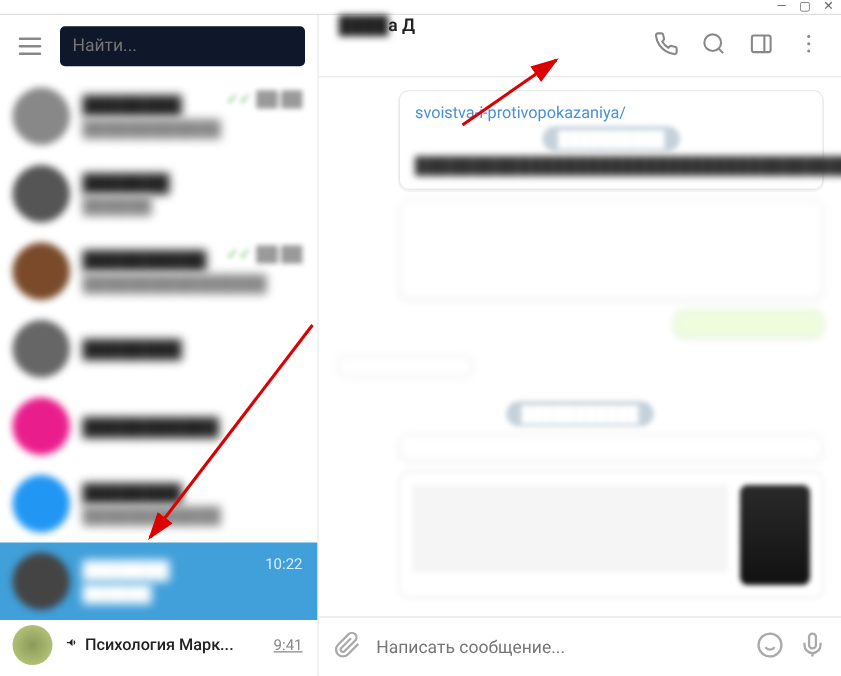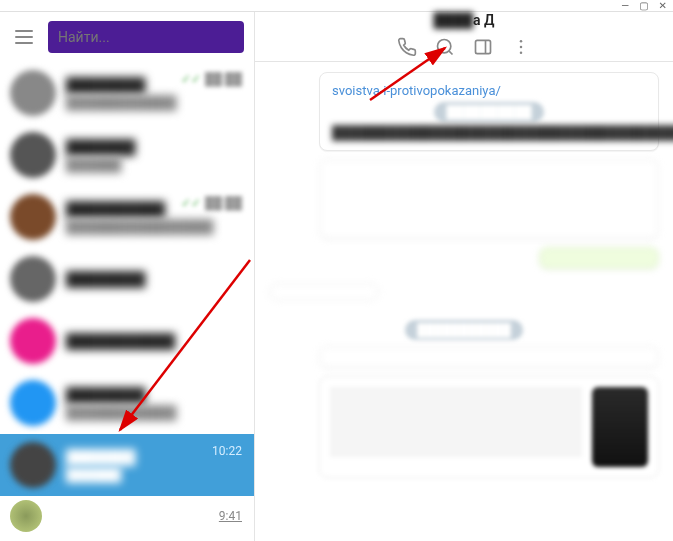--- a/index.html
+++ b/index.html
@@ -8,43 +8,43 @@
 .titlebar { height: 12px; background: #fff; border-bottom: 1px solid #e0e0e0; display: flex; justify-content: flex-end; align-items: center; gap: 10px; padding-right: 6px; }
 .titlebar span { font-size: 10px; color: #666; cursor: pointer; line-height: 1; }
 
 .app { display: flex; height: 529px; }
 
 
 .sidebar { width: 258px; background: #fff; display: flex; flex-direction: column; border-right: 1px solid #e4e4e4; }
 .sidebar-header { height: 50px; display: flex; align-items: center; padding: 0 10px; gap: 10px; }
 .menu-btn { width: 28px; height: 28px; display: flex; flex-direction: column; justify-content: center; gap: 4px; cursor: pointer; padding: 5px; }
 .menu-btn div { height: 2px; background: #888; border-radius: 1px; }
-.search-box { flex: 1; background: #4c1d95; border-radius: 4px; height: 32px; display: flex; align-items: center; padding: 0 10px; }
+.search-box { flex: 1; background: #0f172a; border-radius: 4px; height: 32px; display: flex; align-items: center; padding: 0 10px; }
 .search-box input { border: none; background: transparent; outline: none; width: 100%; font-size: 14px; color: #999; }
 
 .chat-list { flex: 1; overflow: hidden; }
-.chat-item { height: 62px; display: flex; align-items: center; padding: 0 10px; gap: 10px; cursor: pointer; position: relative; }
+.chat-item { height: 62px; display: flex; align-items: center; padding: 0 10px; gap: 10px; cursor: pointer; position: relative; justify-content: flex-end; }
 .chat-item.selected { background: #419fd9; }
 .avatar { width: 46px; height: 46px; border-radius: 50%; flex-shrink: 0; filter: blur(3px); }
 .chat-info { flex: 1; min-width: 0; }
 .chat-name { font-size: 14px; font-weight: 600; color: #222; filter: blur(4px); }
 .chat-preview { font-size: 13px; color: #888; filter: blur(4px); margin-top: 2px; }
 .chat-meta { position: absolute; right: 12px; top: 10px; font-size: 12px; color: #999; display: flex; align-items: center; gap: 4px; filter: blur(2px); }
 .chat-item.selected .chat-meta { color: #d4edff; filter: none; }
 .chat-item.selected .chat-name, .chat-item.selected .chat-preview { color: #fff; }
 
 .chat-item.last { height: 40px; background: #fff; }
 .chat-item.last .chat-name { filter: none; font-size: 13px; font-weight: 500; color: #222; }
 .chat-item.last .avatar { width: 32px; height: 32px; filter: none; }
 .chat-item.last .chat-meta { filter: none; color: #888; top: 13px; text-decoration: underline; }
 .channel-icon { display: inline-block; margin-right: 4px; }
 
 
 .chat-area { flex: 1; display: flex; flex-direction: column; background: #fff; }
-.chat-header { height: 50px; display: flex; align-items: center; padding: 0 16px; border-bottom: 1px solid #e4e4e4; flex-direction: column; }
+.chat-header { height: 50px; display: flex; padding: 0 16px; border-bottom: 1px solid #e4e4e4; }
 .chat-title-wrap { flex: 1; }
 .chat-title { font-size: 14px; font-weight: 600; color: #222; }
 .chat-title .blurred { filter: blur(3px); }
 .chat-status { font-size: 12px; color: #999; margin-top: 1px; }
 .header-actions { display: flex; gap: 18px; align-items: center; }
 .header-icon { color: #888; cursor: pointer; }
 
 .messages { flex: 1; background: #fff; position: relative; overflow: hidden; padding: 10px 14px; }
 .msg-bubble { background: #fff; border: 1px solid #e8e8e8; border-radius: 8px; padding: 10px 12px; margin-bottom: 8px; max-width: 340px; filter: blur(3px); box-shadow: 0 1px 1px rgba(0,0,0,0.05); }
 .msg-bubble.link { color: #4a90d9; }
@@ -138,20 +138,29 @@
       <div class="chat-item selected">
         <div class="avatar" style="background:#444"></div>
         <div class="chat-info">
             <div class="chat-name">███████</div>
             <div class="chat-preview">██████</div>
           </div>
         <div class="chat-meta">10:22</div>
       </div>
       <div class="chat-item last">
         <div class="avatar" style="background:radial-gradient(#8a9a5b,#c0d080)"></div>
+        <div class="chat-info">
+            <div class="chat-name">
+          <span class="channel-icon">
+            <svg width="12" height="12" viewBox="0 0 24 24" fill="#222">
+                  <path d="M3 11v2h4l5 5V6l-5 5H3zm13.5 1c0-1.8-1-3.3-2.5-4v8c1.5-.7 2.5-2.2 2.5-4z"></path>
+                </svg>
+          </span><span>Психология Марк...</span>
+        </div>
+          </div>
         <div class="chat-meta">9:41</div>
       </div>
     </div>
   </div>
 
   <div class="chat-area">
     <div class="chat-header">
       <div class="chat-title-wrap">
         <div class="chat-title">
           <span class="blurred">████</span><span>а Д</span>
@@ -197,20 +206,43 @@
       <div class="date-sep"><span>███████████</span></div>
       <div class="msg-bubble link" style="margin-left:50px; height:14px"></div>
       <div class="msg-card">
         <div class="msg-card-text">
             <div style="height:70px; background:rgba(0,0,0,0.04)"></div>
           </div>
         <div class="msg-card-img"></div>
       </div>
     </div>
 
+    <div class="input-bar">
+      <span class="input-icon">
+        <svg width="22" height="22" viewBox="0 0 24 24" fill="none" stroke="#aaa" stroke-width="2">
+            <path d="m21.44 11.05-9.19 9.19a6 6 0 0 1-8.49-8.49l9.19-9.19a4 4 0 0 1 5.66 5.66l-9.2 9.19a2 2 0 0 1-2.83-2.83l8.49-8.48"></path>
+          </svg>
+      </span>
+      <input class="input-field" placeholder="Написать сообщение..." style="">
+      <span class="input-icon">
+        <svg width="22" height="22" viewBox="0 0 24 24" fill="none" stroke="#aaa" stroke-width="2">
+            <circle cx="12" cy="12" r="10"></circle>
+            <path d="M8 14s1.5 2 4 2 4-2 4-2"></path>
+            <line x1="9" y1="9" x2="9.01" y2="9"></line>
+            <line x1="15" y1="9" x2="15.01" y2="9"></line>
+          </svg>
+      </span>
+      <span class="input-icon">
+        <svg width="22" height="22" viewBox="0 0 24 24" fill="none" stroke="#aaa" stroke-width="2">
+            <path d="M12 2a3 3 0 0 0-3 3v7a3 3 0 0 0 6 0V5a3 3 0 0 0-3-3Z"></path>
+            <path d="M19 10v2a7 7 0 0 1-14 0v-2"></path>
+            <line x1="12" y1="19" x2="12" y2="22"></line>
+          </svg>
+      </span>
+    </div>
   </div>
 </div>
 
 <div class="arrow" style="left:100px; top:250px;">
   <svg width="160" height="200">
       <defs>
         <marker id="ah1" markerWidth="10" markerHeight="10" refX="8" refY="3" orient="auto">
           <path d="M0,0 L9,3 L0,6 Z" fill="#d00"></path>
         </marker>
       </defs>

